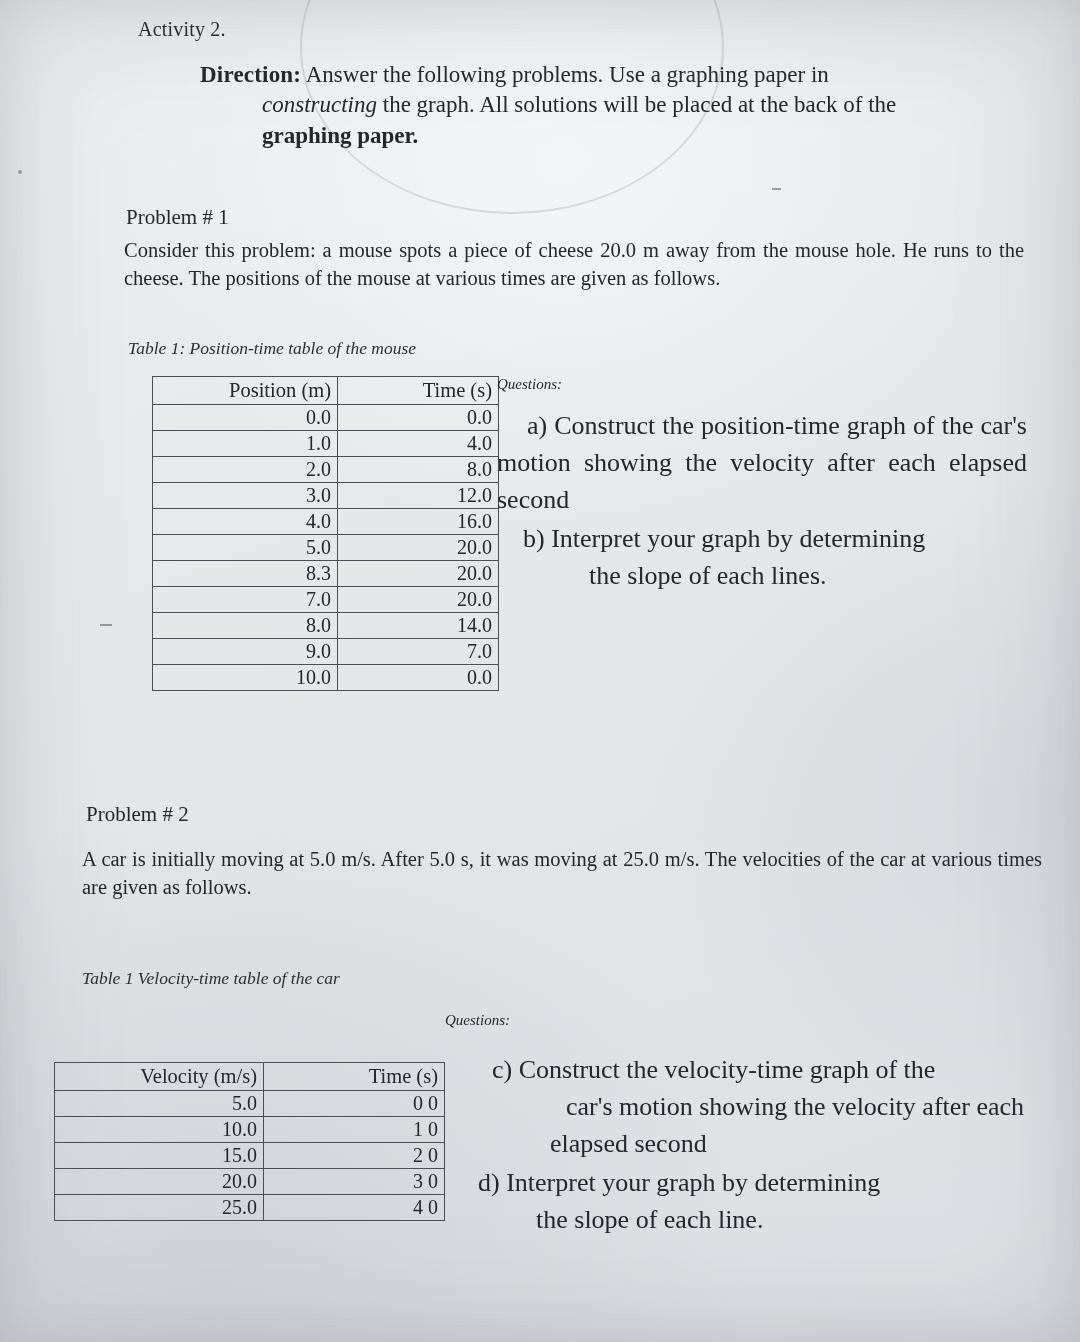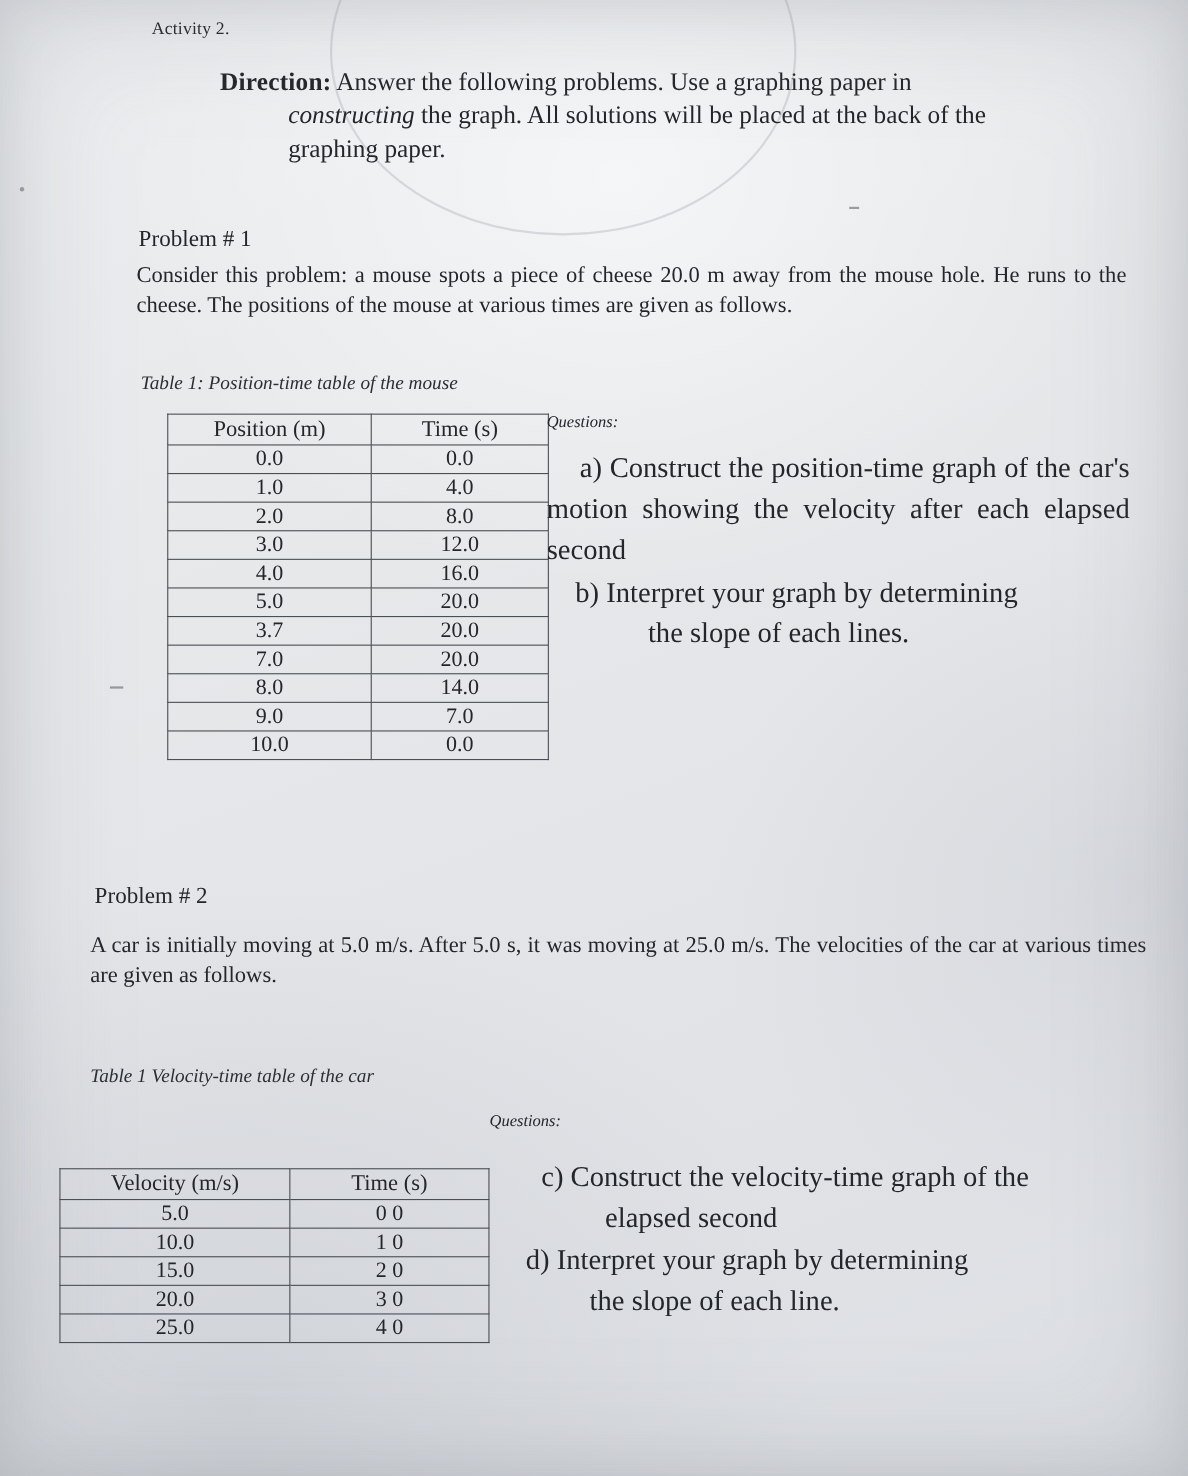--- a/index.html
+++ b/index.html
@@ -58,21 +58,21 @@
   .content {
     position: absolute;
     inset: 0;
   }
 
   
   .activity-title {
     position: absolute;
     left: 138px;
     top: 18px;
-    font-size: 16px;
+    font-size: 20px;
     letter-spacing: 0.2px;
   }
   .direction-block {
     position: absolute;
     left: 200px;
     top: 60px;
     width: 810px;
     font-size: 23px;
     line-height: 1.32;
   }
@@ -84,20 +84,21 @@
     font-style: italic;
     text-align: right;
   }
   .direction-line2 {
     display: block;
     text-indent: 62px;
   }
   .direction-line3 {
     display: block;
     text-indent: 62px;
+    font-weight: bold;
   }
 
   .problem-head {
     position: absolute;
     font-size: 21px;
   }
   #problem1-head { left: 126px; top: 205px; }
   #problem2-head { left: 86px; top: 802px; }
 
   .para {
@@ -130,21 +131,21 @@
 
   
   table.data {
     position: absolute;
     border-collapse: collapse;
     background: transparent;
     font-size: 20px;
   }
   table.data th, table.data td {
     border: 1px solid #4a4f56;
-    text-align: center;
+    text-align: right;
     padding: 1px 6px;
     font-weight: normal;
     color: #23262b;
   }
   table.data th {
     font-size: 20.5px;
     padding: 2px 6px;
   }
   #table1 {
     left: 152px;
@@ -248,21 +249,21 @@
         </tr>
       <tr>
           <td>4.0</td>
           <td>16.0</td>
         </tr>
       <tr>
           <td>5.0</td>
           <td>20.0</td>
         </tr>
       <tr>
-          <td>3.7</td>
+          <td>8.3</td>
           <td>20.0</td>
         </tr>
       <tr>
           <td>7.0</td>
           <td>20.0</td>
         </tr>
       <tr>
           <td>8.0</td>
           <td>14.0</td>
         </tr>
@@ -329,20 +330,21 @@
         </tr>
     </tbody>
   </table>
 
   <div class="questions-label" id="q-label-2">Questions:</div>
 
   <div class="qlist" id="qlist2">
     <div class="item-c">
       <span>c)</span>
       <span>Construct the velocity-time graph of the</span>
+      <span class="sub">car's motion showing the velocity after each</span>
       <span class="sub2">elapsed second</span>
     </div>
     <div class="item-d">
       <span>d)</span>
       <span>Interpret your graph by determining</span>
       <span class="sub2">the slope of each line.</span>
     </div>
   </div>
 
 </div>

